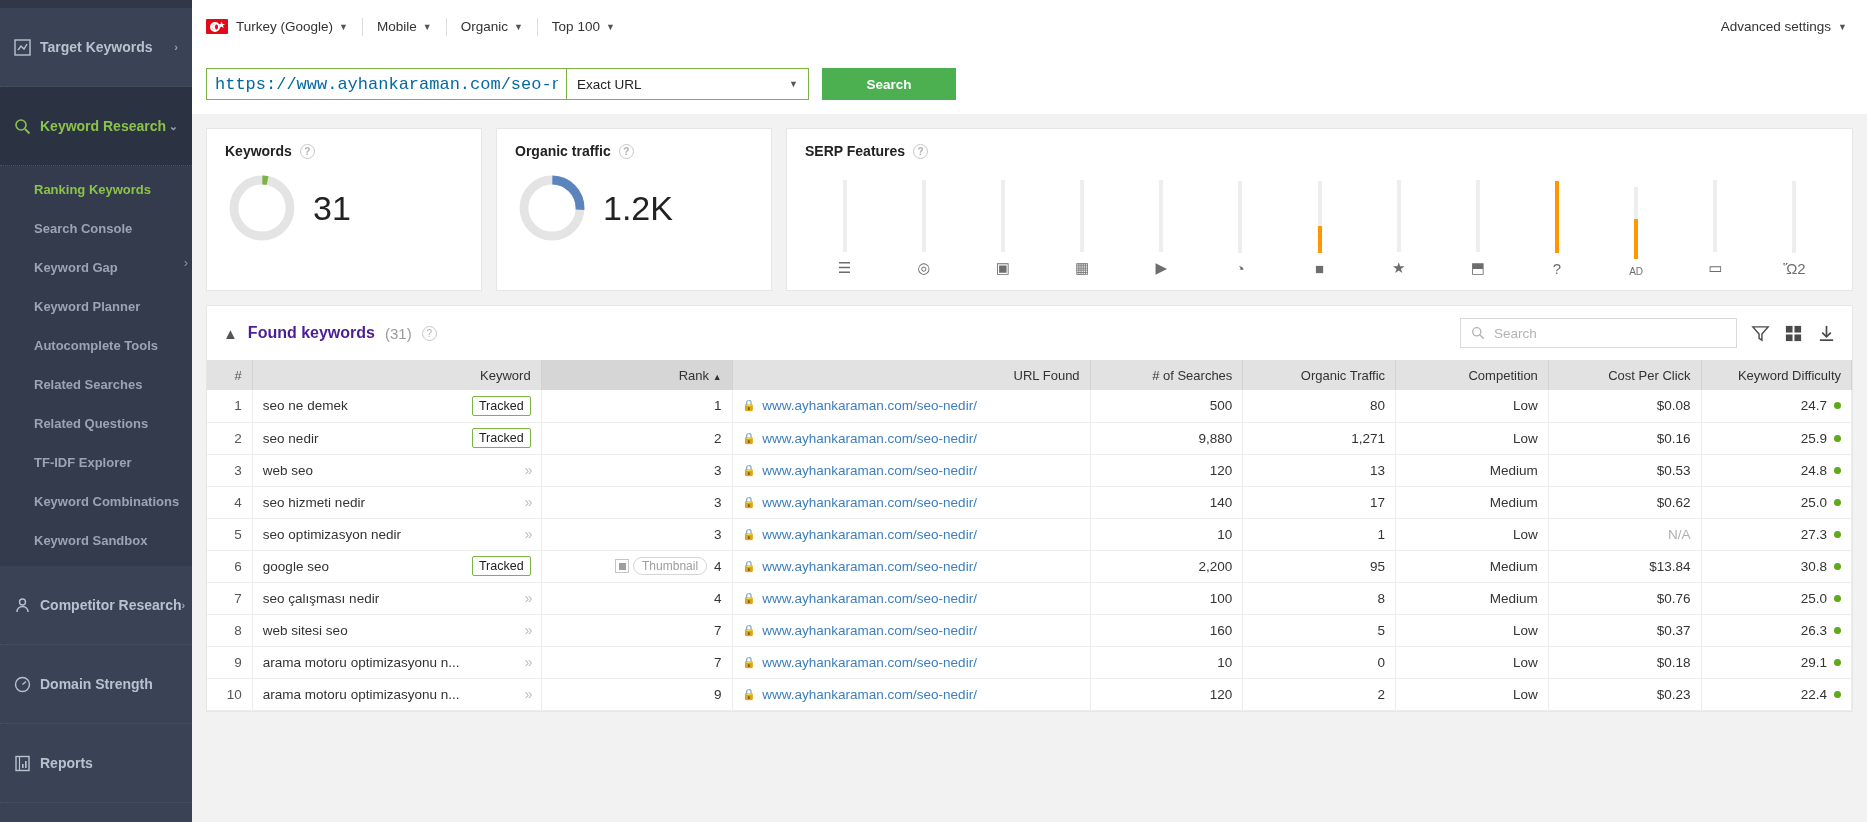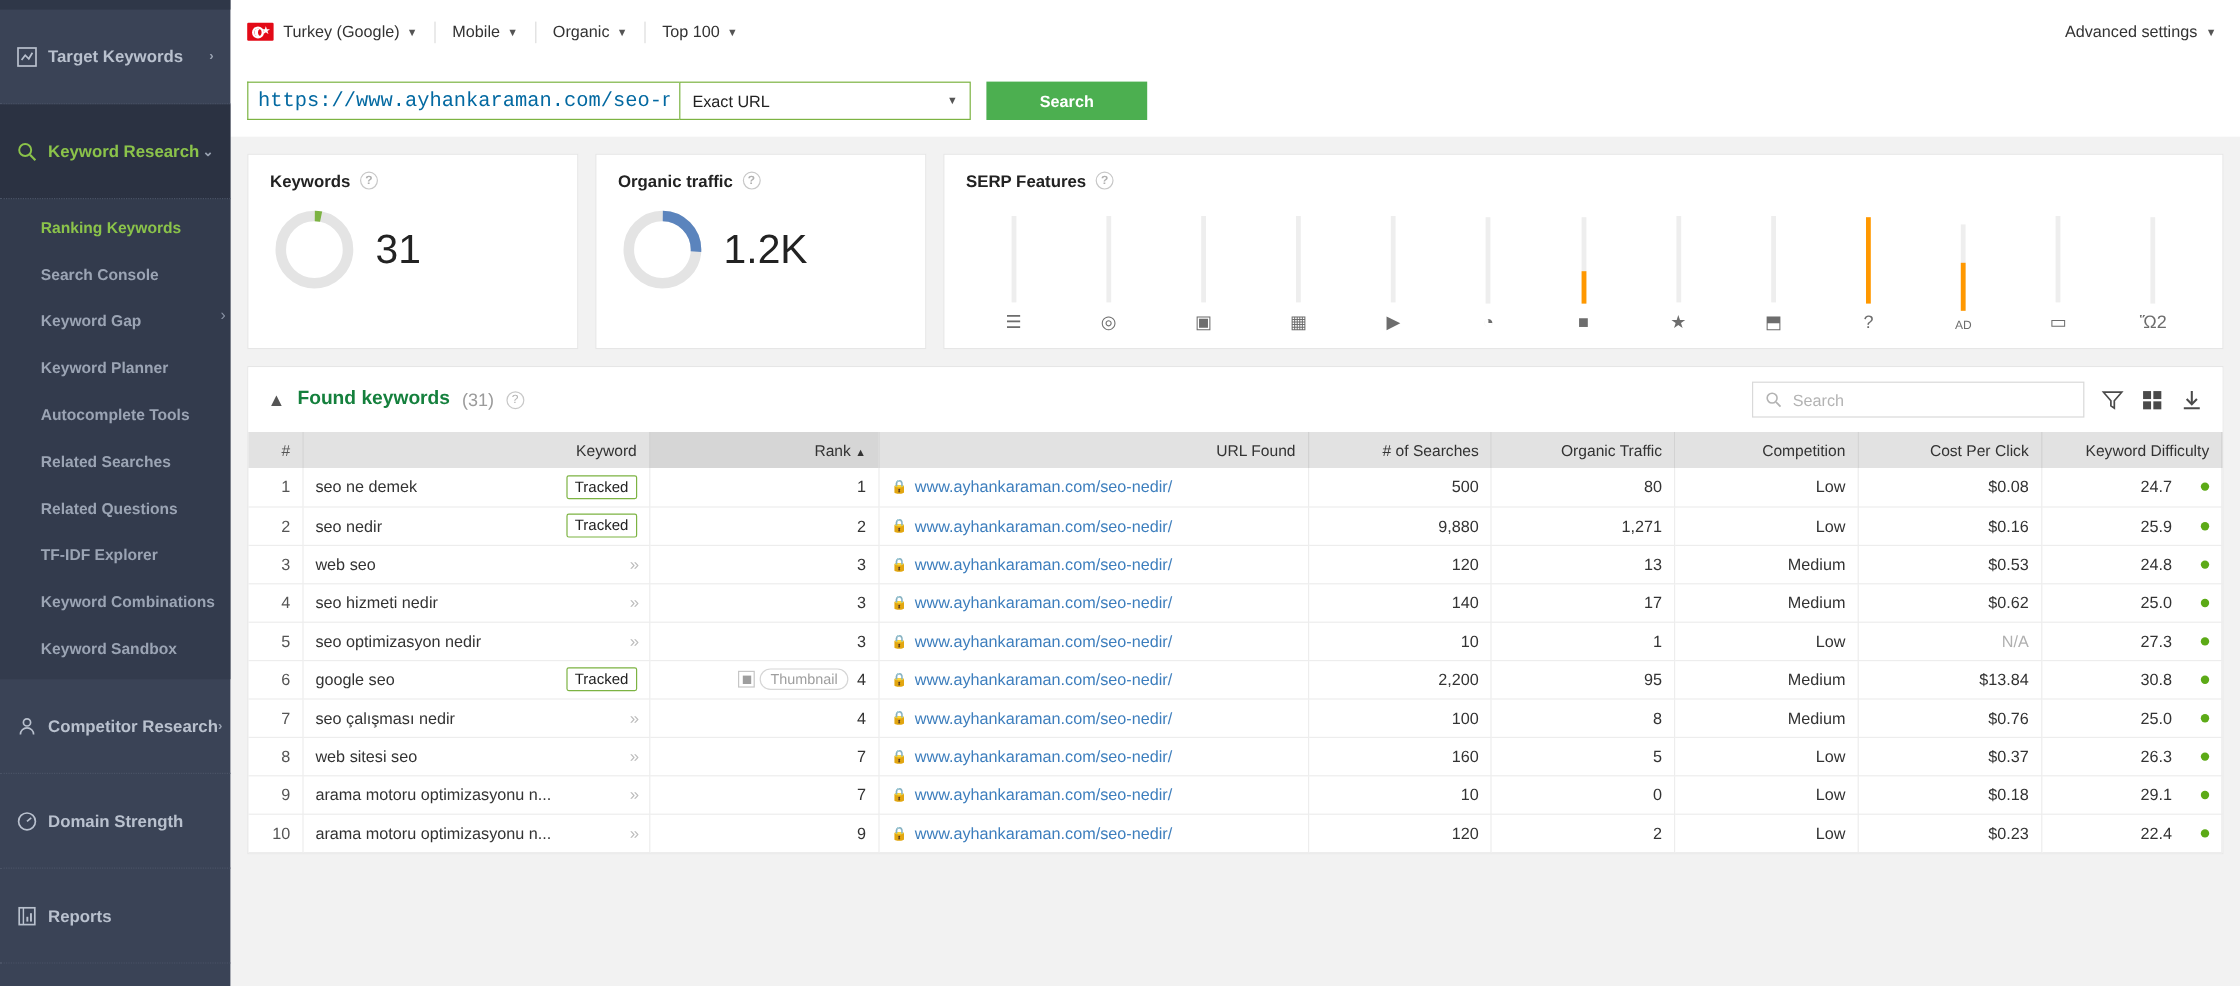--- a/index.html
+++ b/index.html
@@ -124,21 +124,21 @@
   .cards { display: flex; gap: 14px; padding: 14px 14px 0 14px; }
   .card {
     background: #fff; border: 1px solid #e6e6e6;
     height: 163px; padding: 14px 18px;
   }
   .card-kw { width: 276px; }
   .card-ot { width: 276px; }
   .card-serp { flex: 1; }
   .card-title {
     font-size: 14px; font-weight: bold; color: #222;
-    display: flex; align-items: flex-start; gap: 8px;
+    display: flex; align-items: center; gap: 8px;
   }
   .qmark {
     width: 15px; height: 15px; border-radius: 50%;
     border: 1px solid #c8c8c8; color: #b0b0b0;
     font-size: 10px; line-height: 13px; text-align: center;
     display: inline-block; cursor: pointer;
   }
   .donut-row { display: flex; align-items: center; gap: 14px; margin-top: 12px; }
   .donut-val { font-size: 34px; color: #222; }
 
@@ -156,21 +156,21 @@
   .serp-ico { margin-top: 7px; color: #6d6d6d; }
 
   
   .tbl-wrap { margin: 14px 14px 0 14px; background: #fff; border: 1px solid #e6e6e6; }
   .tbl-head {
     height: 54px; display: flex; align-items: center; padding: 0 16px;
     background: #fff;
   }
   .fk-title { display: flex; align-items: center; gap: 10px; }
   .chev-up { color: #555; font-size: 15px; cursor: pointer; line-height: 1; }
-  .fk-name { font-size: 16px; font-weight: bold; color: #15803d; }
+  .fk-name { font-size: 16px; font-weight: bold; color: #4c1d95; }
   .fk-count { font-size: 15px; color: #9b9b9b; }
   .head-right { margin-left: auto; display: flex; align-items: center; gap: 14px; }
   .tbl-search {
     width: 277px; height: 30px; border: 1px solid #d9d9d9;
     display: flex; align-items: center; padding: 0 10px; gap: 9px;
     color: #b3b3b3; font-size: 13.5px; background: #fff;
   }
   .icon-btn { cursor: pointer; color: #4a4a4a; display: flex; align-items: center; }
 
   table { border-collapse: collapse; width: 100%; table-layout: fixed; }
@@ -219,21 +219,21 @@
     display: flex; align-items: center; justify-content: center;
   }
   .thumb-sq i { width: 7px; height: 7px; background: #9e9e9e; display: block; }
   .thumb-pill {
     border: 1px solid #d6d6d6; border-radius: 9px;
     padding: 1px 8px; color: #9e9e9e; font-size: 12px;
   }
   .url-cell { display: flex; align-items: center; gap: 6px; color: #3d7ebd; }
   .lock { color: #4a90d9; font-size: 11px; }
   .na { color: #b0b0b0; }
-  .kd-cell { display: flex; align-items: center; justify-content: flex-end; gap: 24px; }
+  .kd-cell { display: flex; align-items: center; justify-content: flex-end; gap: 7px; }
   .kd-dot { width: 7px; height: 7px; border-radius: 50%; background: #5caa17; display: inline-block; }
 </style>
 </head>
 <body>
 
 <div class="app">
 
   <div class="sidebar">
     <div class="sb-topbar"></div>
 

